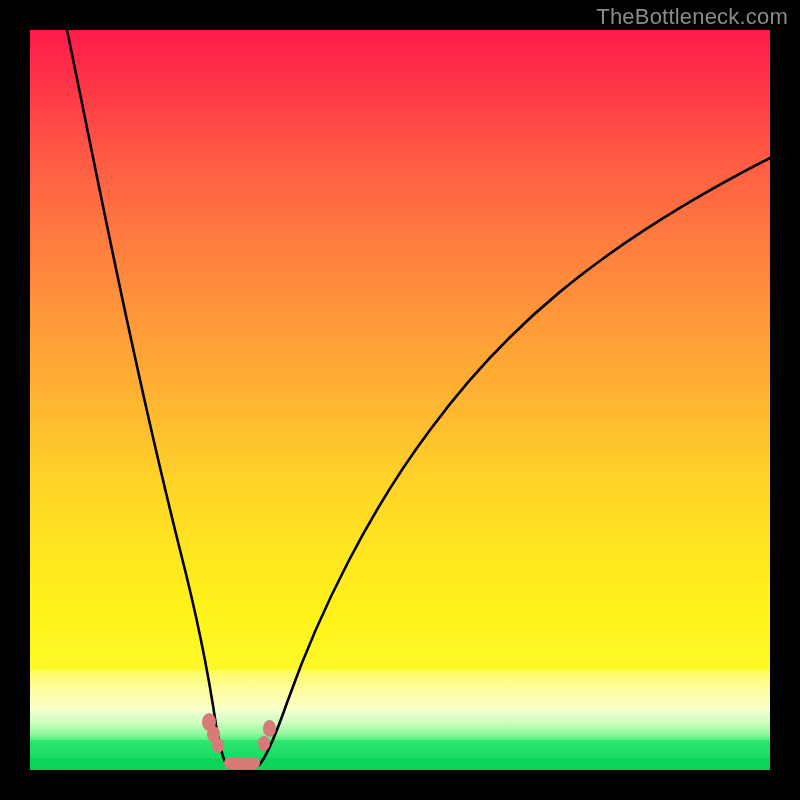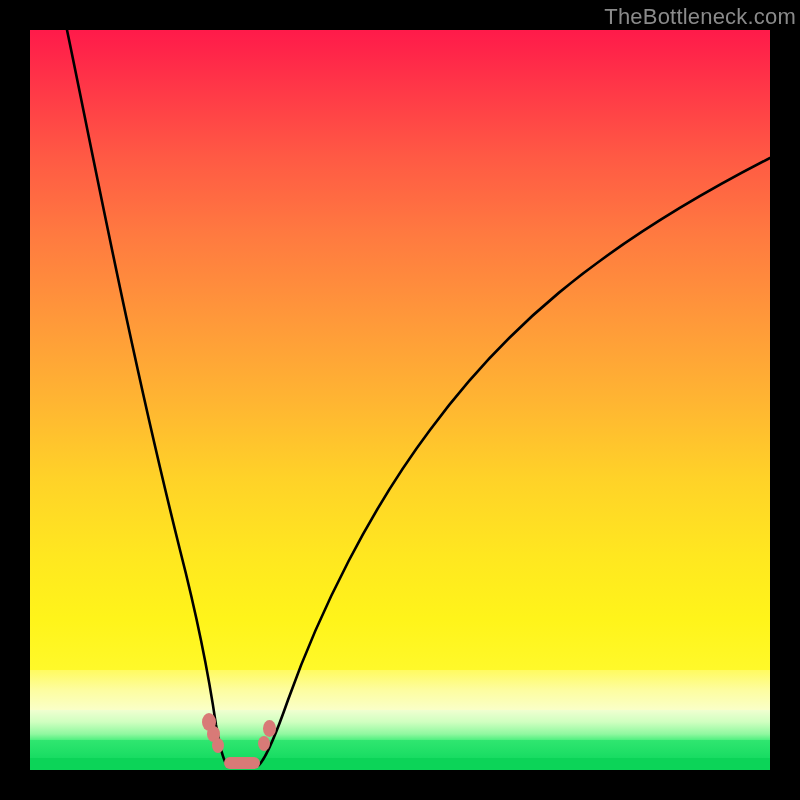--- a/index.html
+++ b/index.html
@@ -94,21 +94,21 @@
     height: 740px;
   }
   .blob {
     position: absolute;
     background: #d87a77;
     border-radius: 50% / 50%;
   }
   .watermark {
     position: absolute;
     top: 4px;
-    right: 4px;
+    right: 12px;
     color: #8a8a8a;
     font-size: 22px;
     font-weight: 500;
     letter-spacing: 0.2px;
     user-select: none;
   }
 </style>
 </head>
 <body>
 

